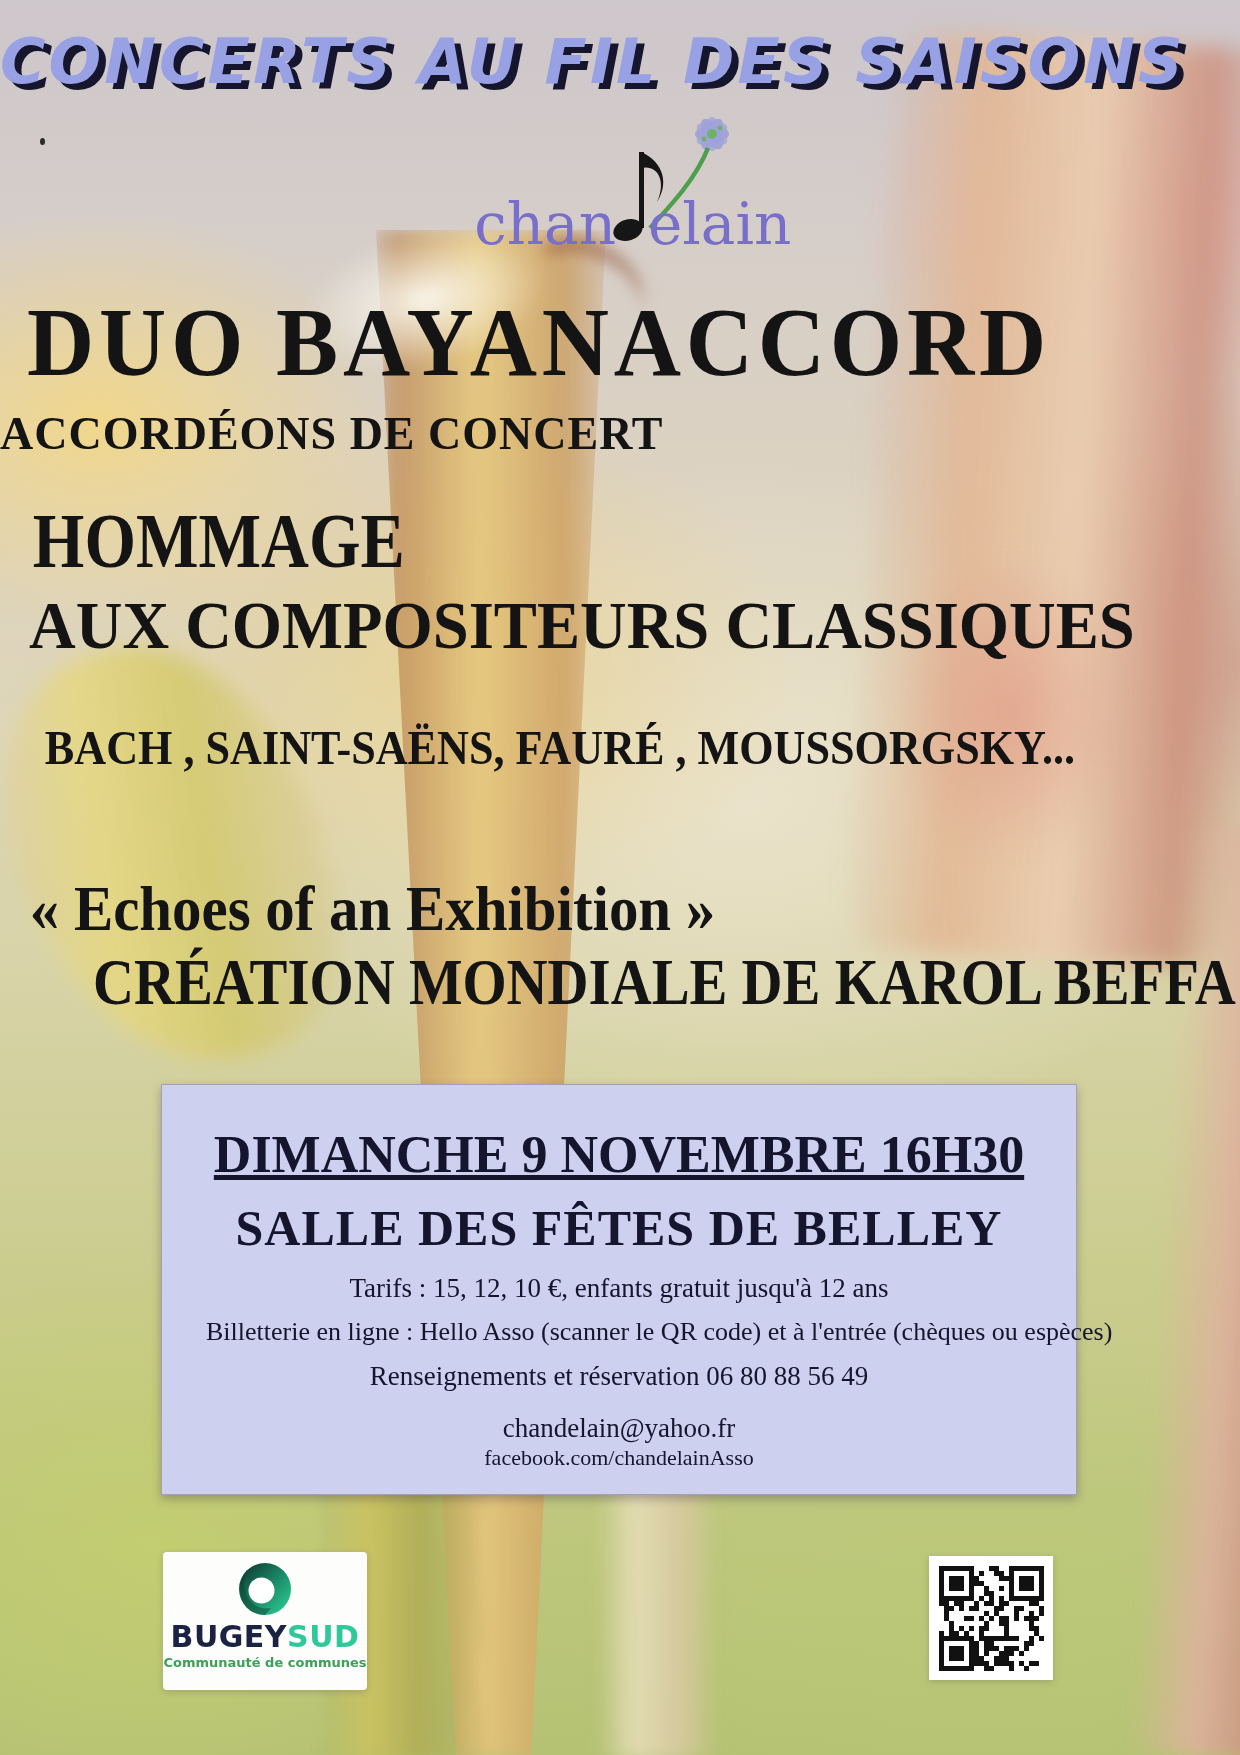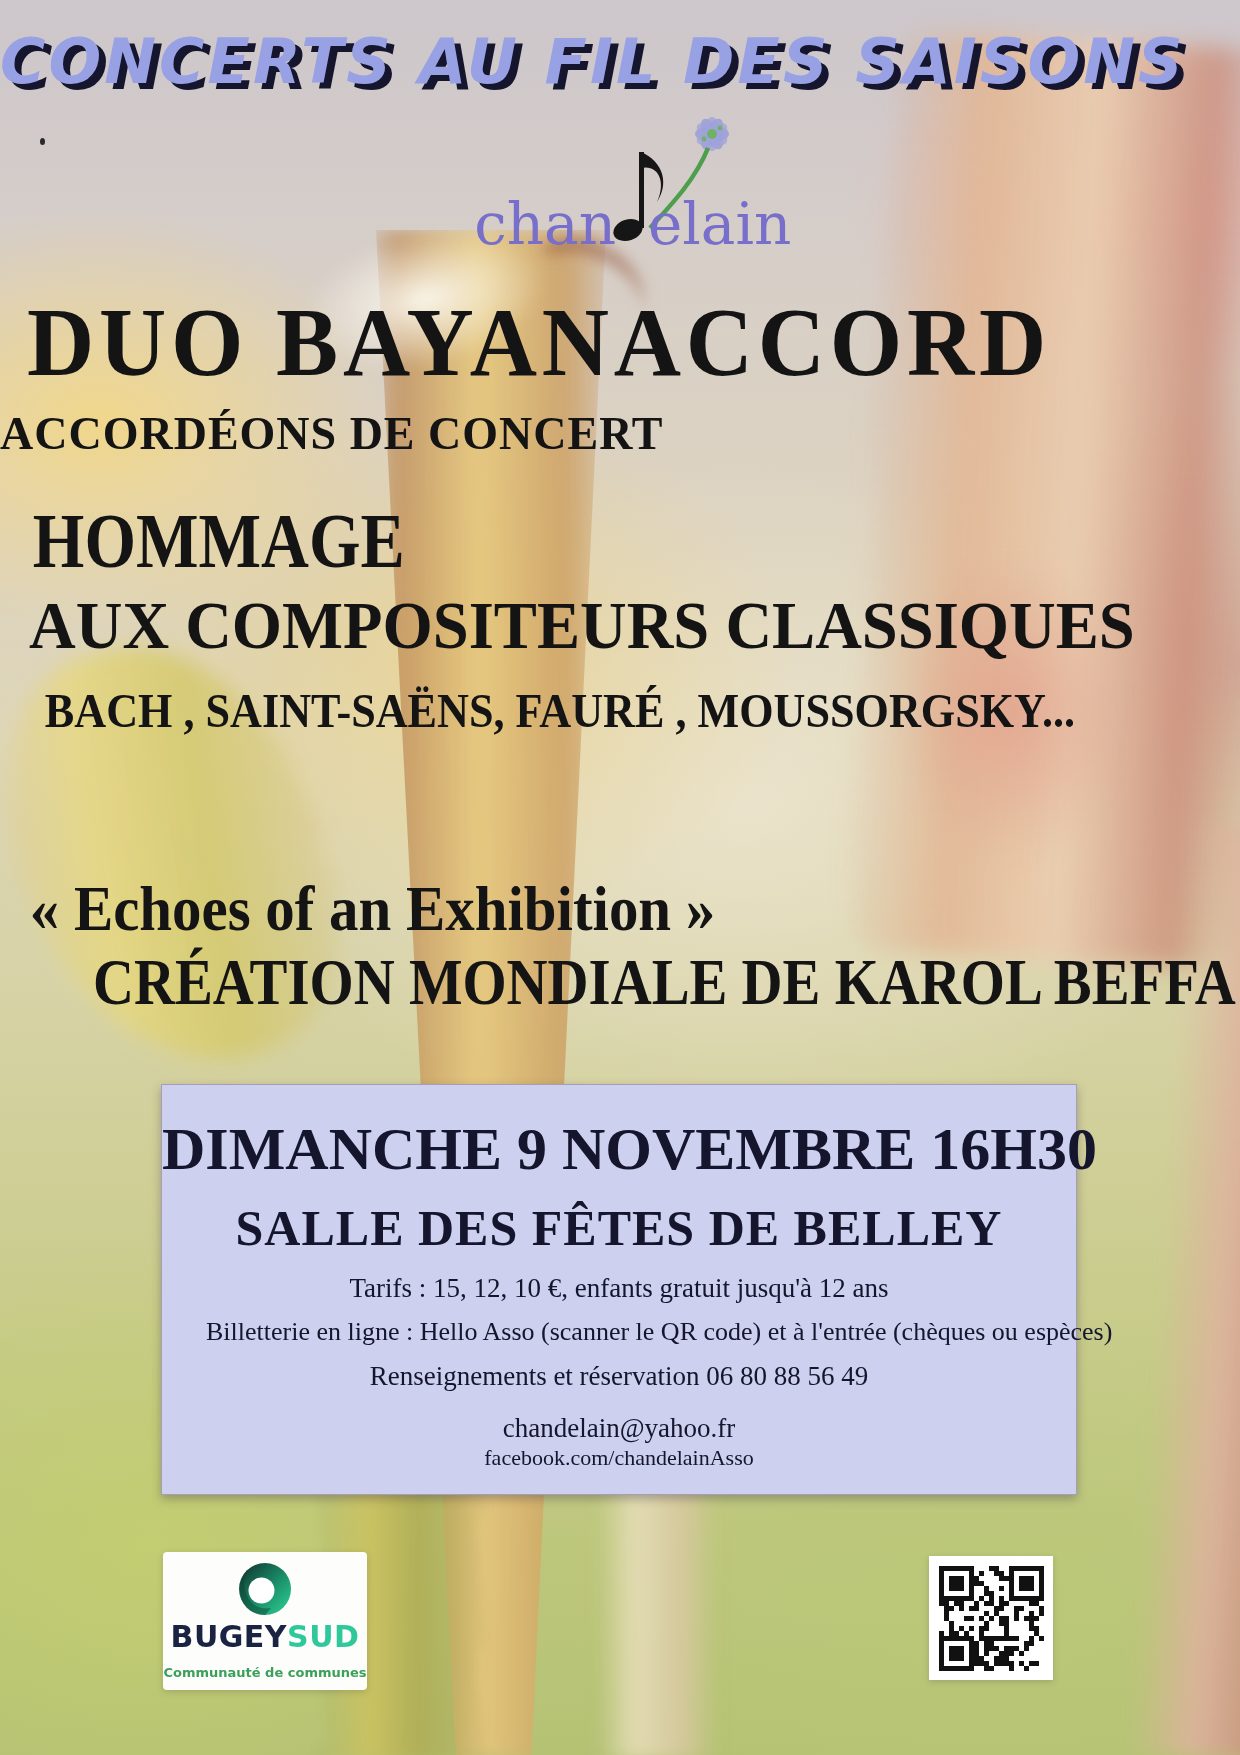--- a/index.html
+++ b/index.html
@@ -60,49 +60,49 @@
   .series-title{top:26px;font-family:"DejaVu Sans","Liberation Sans",sans-serif;
     font-style:italic;font-weight:700;font-size:62px;letter-spacing:3px;color:var(--title_fill);
     text-shadow:7px 6px 0 var(--title_shadow);}
   .main-title{top:286px;font-weight:700;font-size:98px;letter-spacing:5px;}
   .main-title .sx{transform:scaleX(.95);}
   .subtitle{top:408px;font-weight:700;font-size:46px;letter-spacing:1px;}
   .hommage{top:496px;font-weight:700;font-size:78px;}
   .hommage .sx{transform:scaleX(.85);}
   .hommage2{top:586px;font-weight:700;font-size:68px;}
   .hommage2 .sx{transform:scaleX(.95);}
-  .composers{top:683px;font-weight:700;font-size:48px;}
+  .composers{top:720px;font-weight:700;font-size:48px;}
   .composers .sx{transform:scaleX(.92);}
   .piece{top:872px;font-weight:700;font-size:64px;}
   .piece .sx{transform:scaleX(.92);}
   .premiere{top:944px;font-weight:700;font-size:66px;}
   .premiere .sx{transform:scaleX(.86);}
   .stray-dot{position:absolute;left:40px;top:138px;width:5px;height:7px;background:#2a2a2a;border-radius:50%;z-index:3;}
   
   .logo{position:absolute;left:50%;top:104px;width:340px;height:152px;transform:translateX(-50%);z-index:3;}
   
   .info-box{position:absolute;left:161px;top:1084px;width:914px;height:409px;z-index:3;
     background:var(--box_bg);border:1px solid var(--box_border);
     box-shadow:0 4px 9px rgba(60,50,70,.35);}
   .box-line{position:absolute;left:0;right:0;text-align:center;color:var(--box_text);white-space:nowrap;}
-  .bl-1{top:30px;font-size:60px;font-weight:700;}
+  .bl-1{top:40px;font-size:52px;font-weight:700;text-decoration:underline;}
   .bl-2{top:114px;font-size:50px;font-weight:700;letter-spacing:1px;}
   .bl-3{top:188px;font-size:27px;}
   .bl-4{top:232px;font-size:26px;margin-left:44px;}
   .bl-5{top:276px;font-size:27px;}
   .bl-6{top:328px;font-size:27px;}
   .bl-7{top:360px;font-size:22px;}
   
   .bugey-box{position:absolute;left:163px;top:1552px;width:204px;height:138px;background:#fdfdfb;
     border-radius:4px;z-index:3;text-align:center;box-shadow:0 2px 6px rgba(80,80,60,.25);
     font-family:"DejaVu Sans","Liberation Sans",sans-serif;}
   .bugey-swirl{margin-top:10px;}
   .bugey-name{margin-top:2px;font-size:30px;font-weight:700;letter-spacing:.5px;line-height:1;}
   .bugey-name .p1{color:var(--bugey_navy);text-align:center;} .bugey-name .p2{color:var(--bugey_green);}
-  .bugey-tagline{margin-top:13px;font-size:13px;font-weight:700;color:var(--bugey_tagline_green);}
+  .bugey-tagline{margin-top:3px;font-size:13px;font-weight:700;color:var(--bugey_tagline_green);}
   .qr-box{position:absolute;left:929px;top:1556px;width:124px;height:124px;background:#fff;z-index:3;
     display:flex;align-items:center;justify-content:center;box-shadow:0 2px 6px rgba(80,80,60,.25);}
 </style>
 </head>
 <body>
 
 <div class="poster">
 
   <div class="bg"></div>
   <div class="shape pitcher-left"></div>

